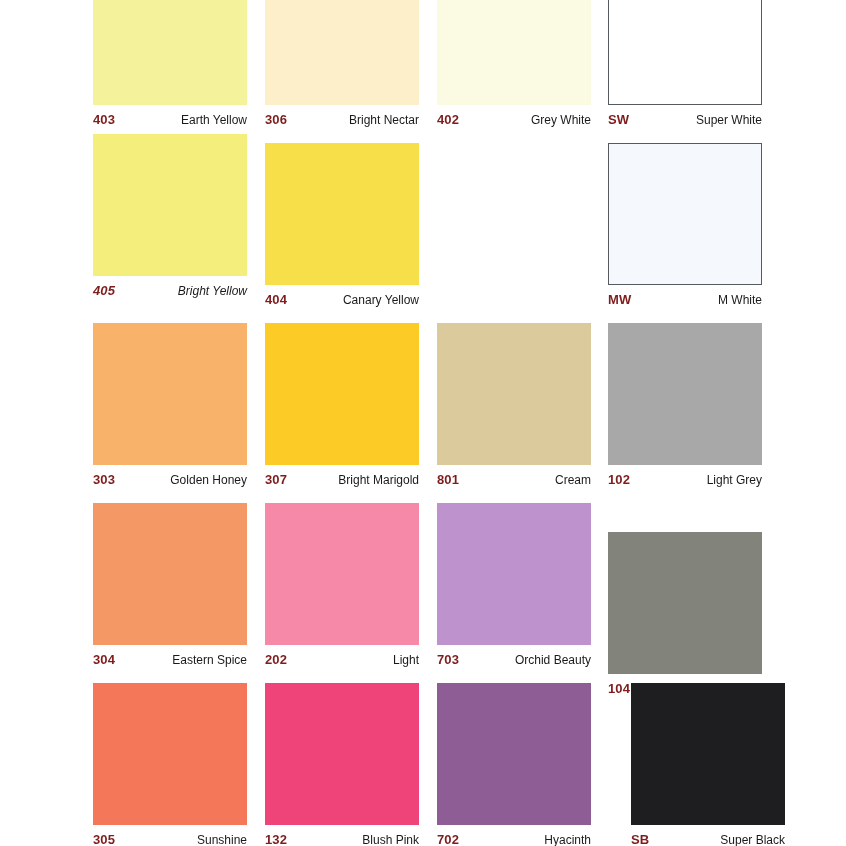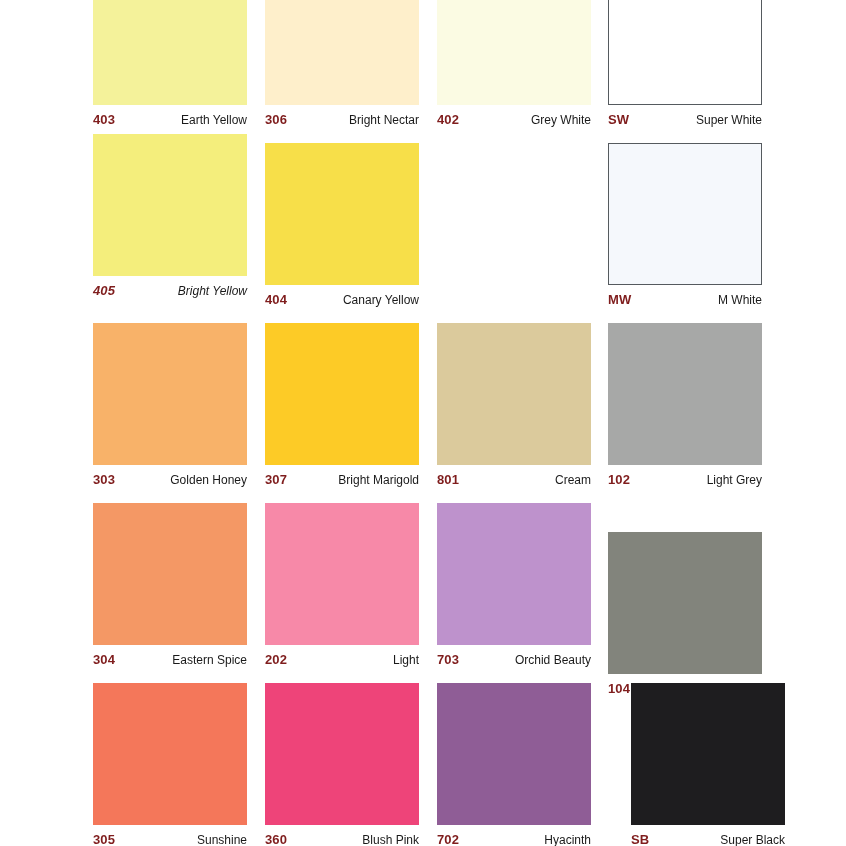--- a/index.html
+++ b/index.html
@@ -166,21 +166,21 @@
     <div class="swatch-cell" style="left: 93px; top: 683px;">
       <div class="swatch-chip" style="height: 142px; background-color: rgb(244, 119, 90);"></div>
       <div class="swatch-caption">
         <span class="swatch-code">305</span>
         <span class="swatch-name">Sunshine</span>
       </div>
     </div>
     <div class="swatch-cell" style="left: 265px; top: 683px;">
       <div class="swatch-chip" style="height: 142px; background-color: rgb(238, 68, 121);"></div>
       <div class="swatch-caption">
-        <span class="swatch-code">360</span>
+        <span class="swatch-code">132</span>
         <span class="swatch-name">Blush Pink</span>
       </div>
     </div>
     <div class="swatch-cell" style="left: 437px; top: 683px;">
       <div class="swatch-chip" style="height: 142px; background-color: rgb(143, 93, 150);"></div>
       <div class="swatch-caption">
         <span class="swatch-code">702</span>
         <span class="swatch-name">Hyacinth</span>
       </div>
     </div>

